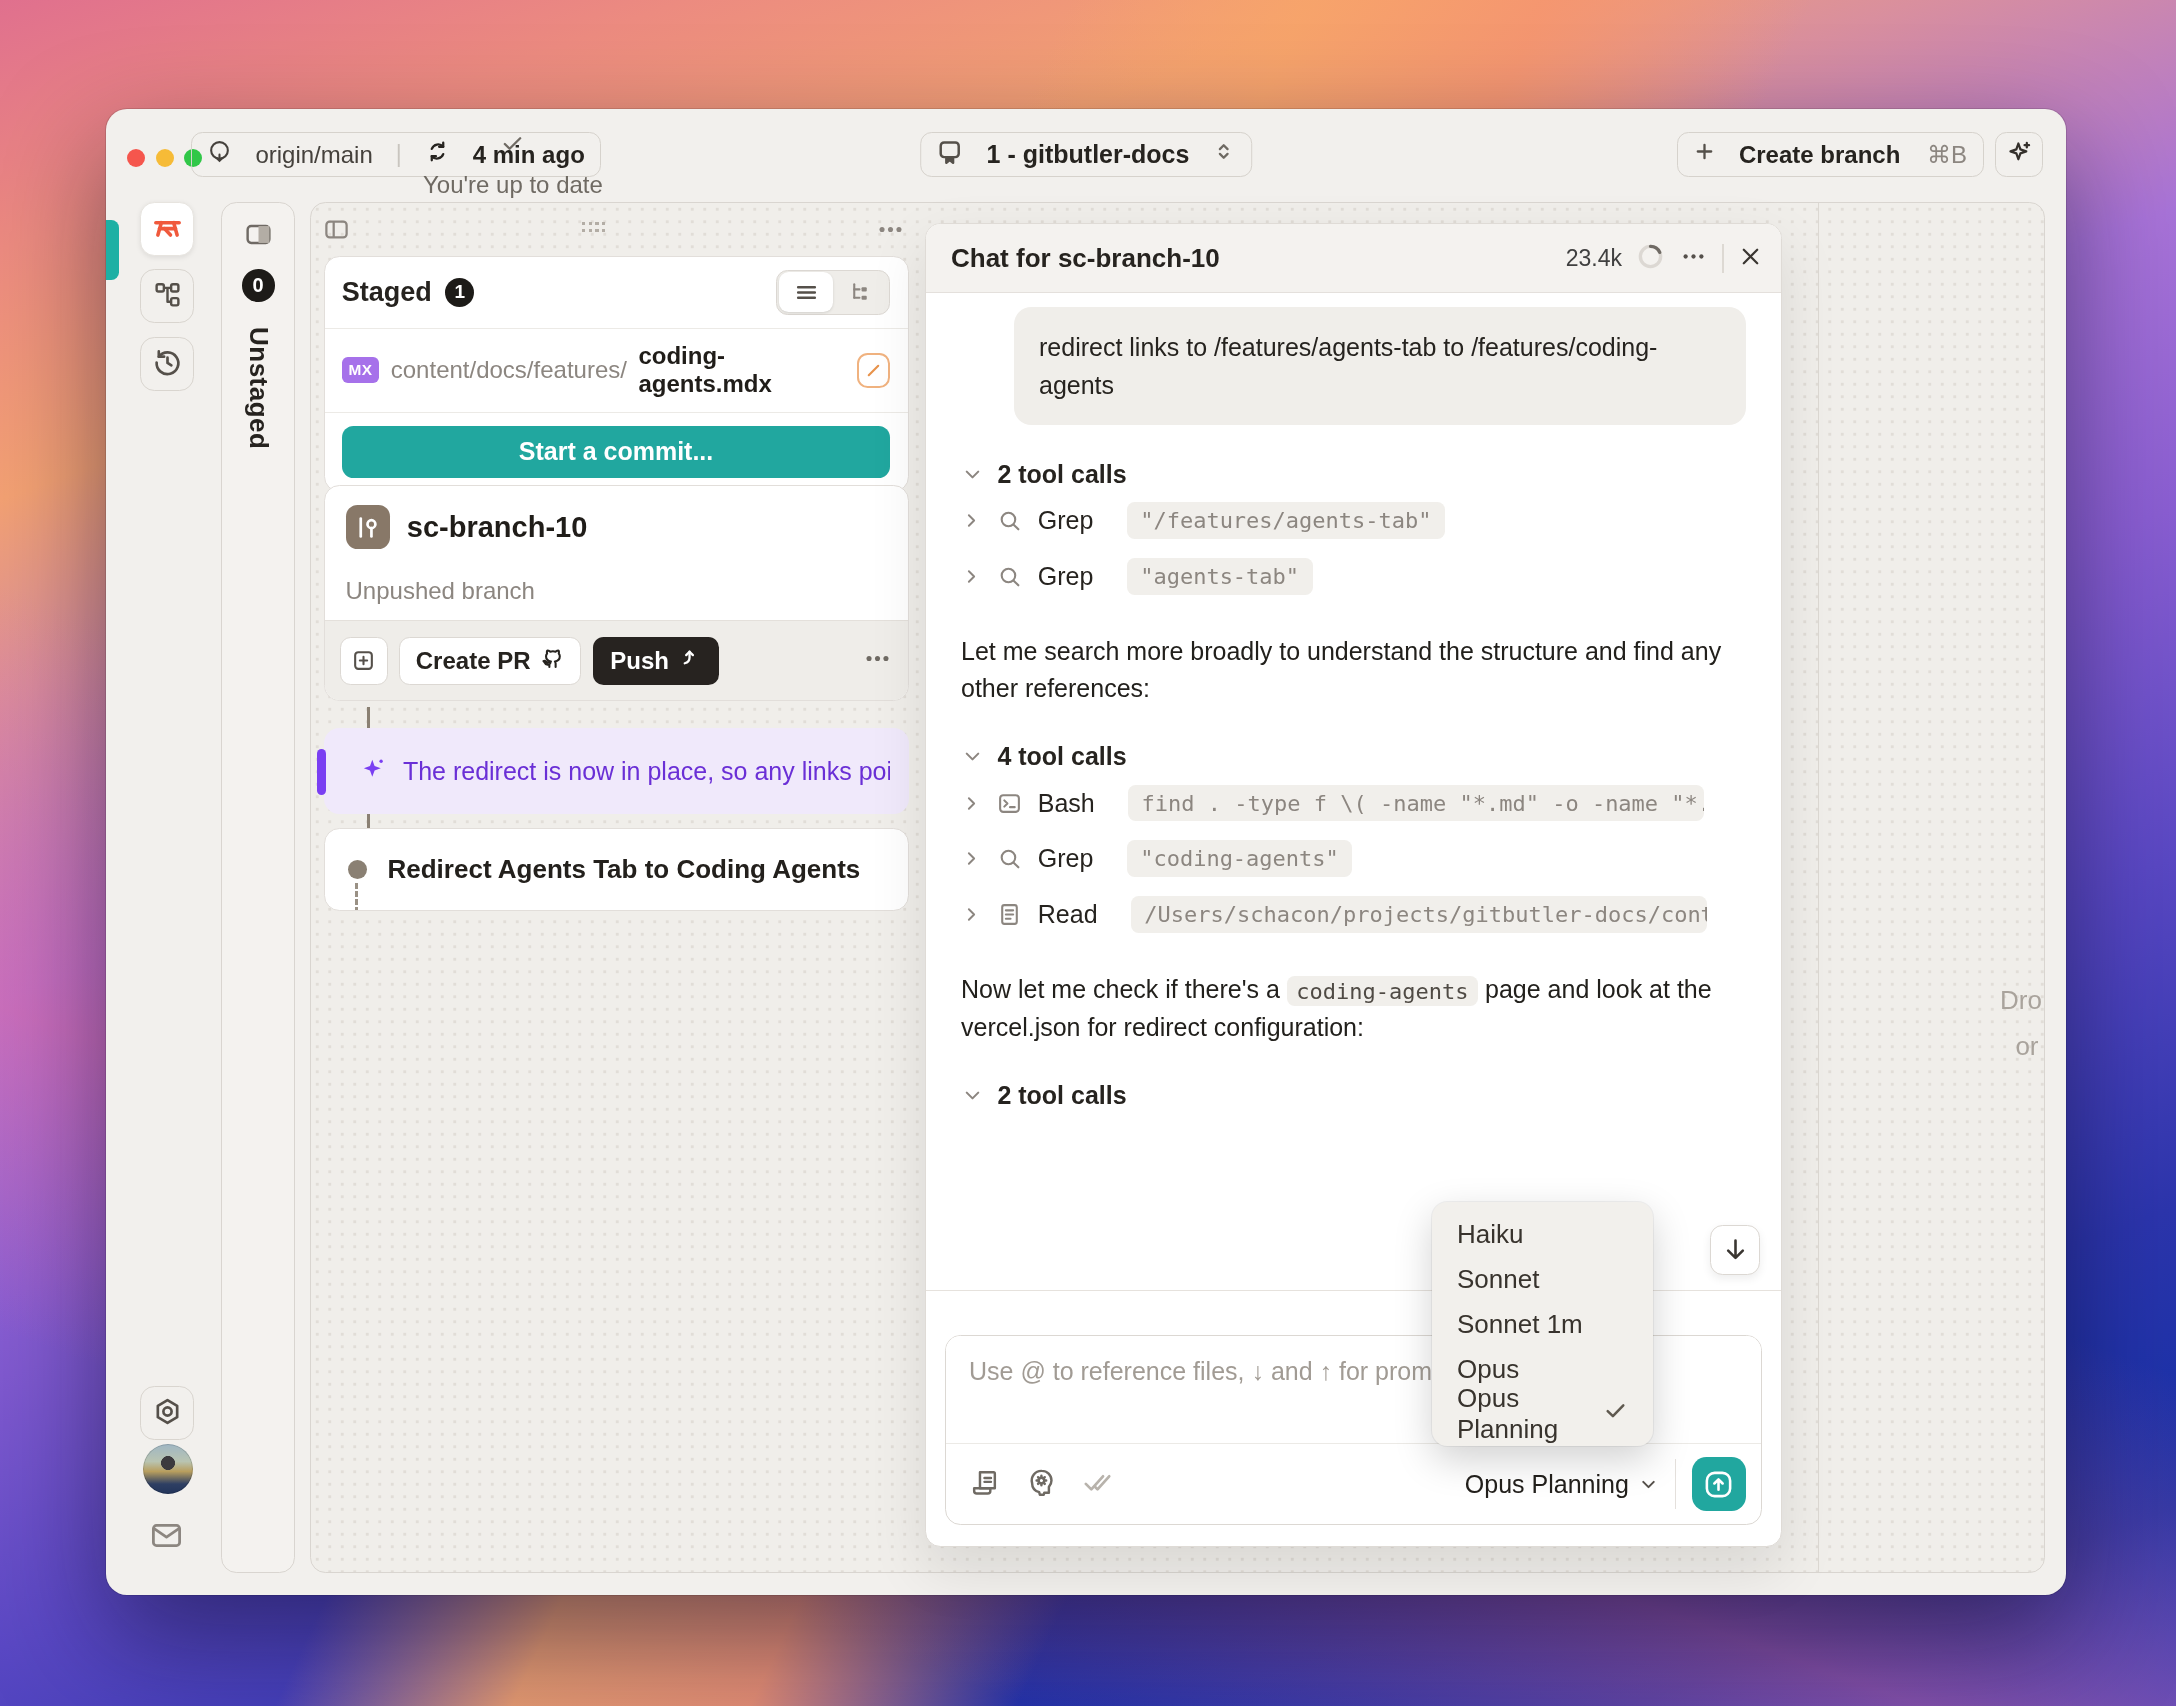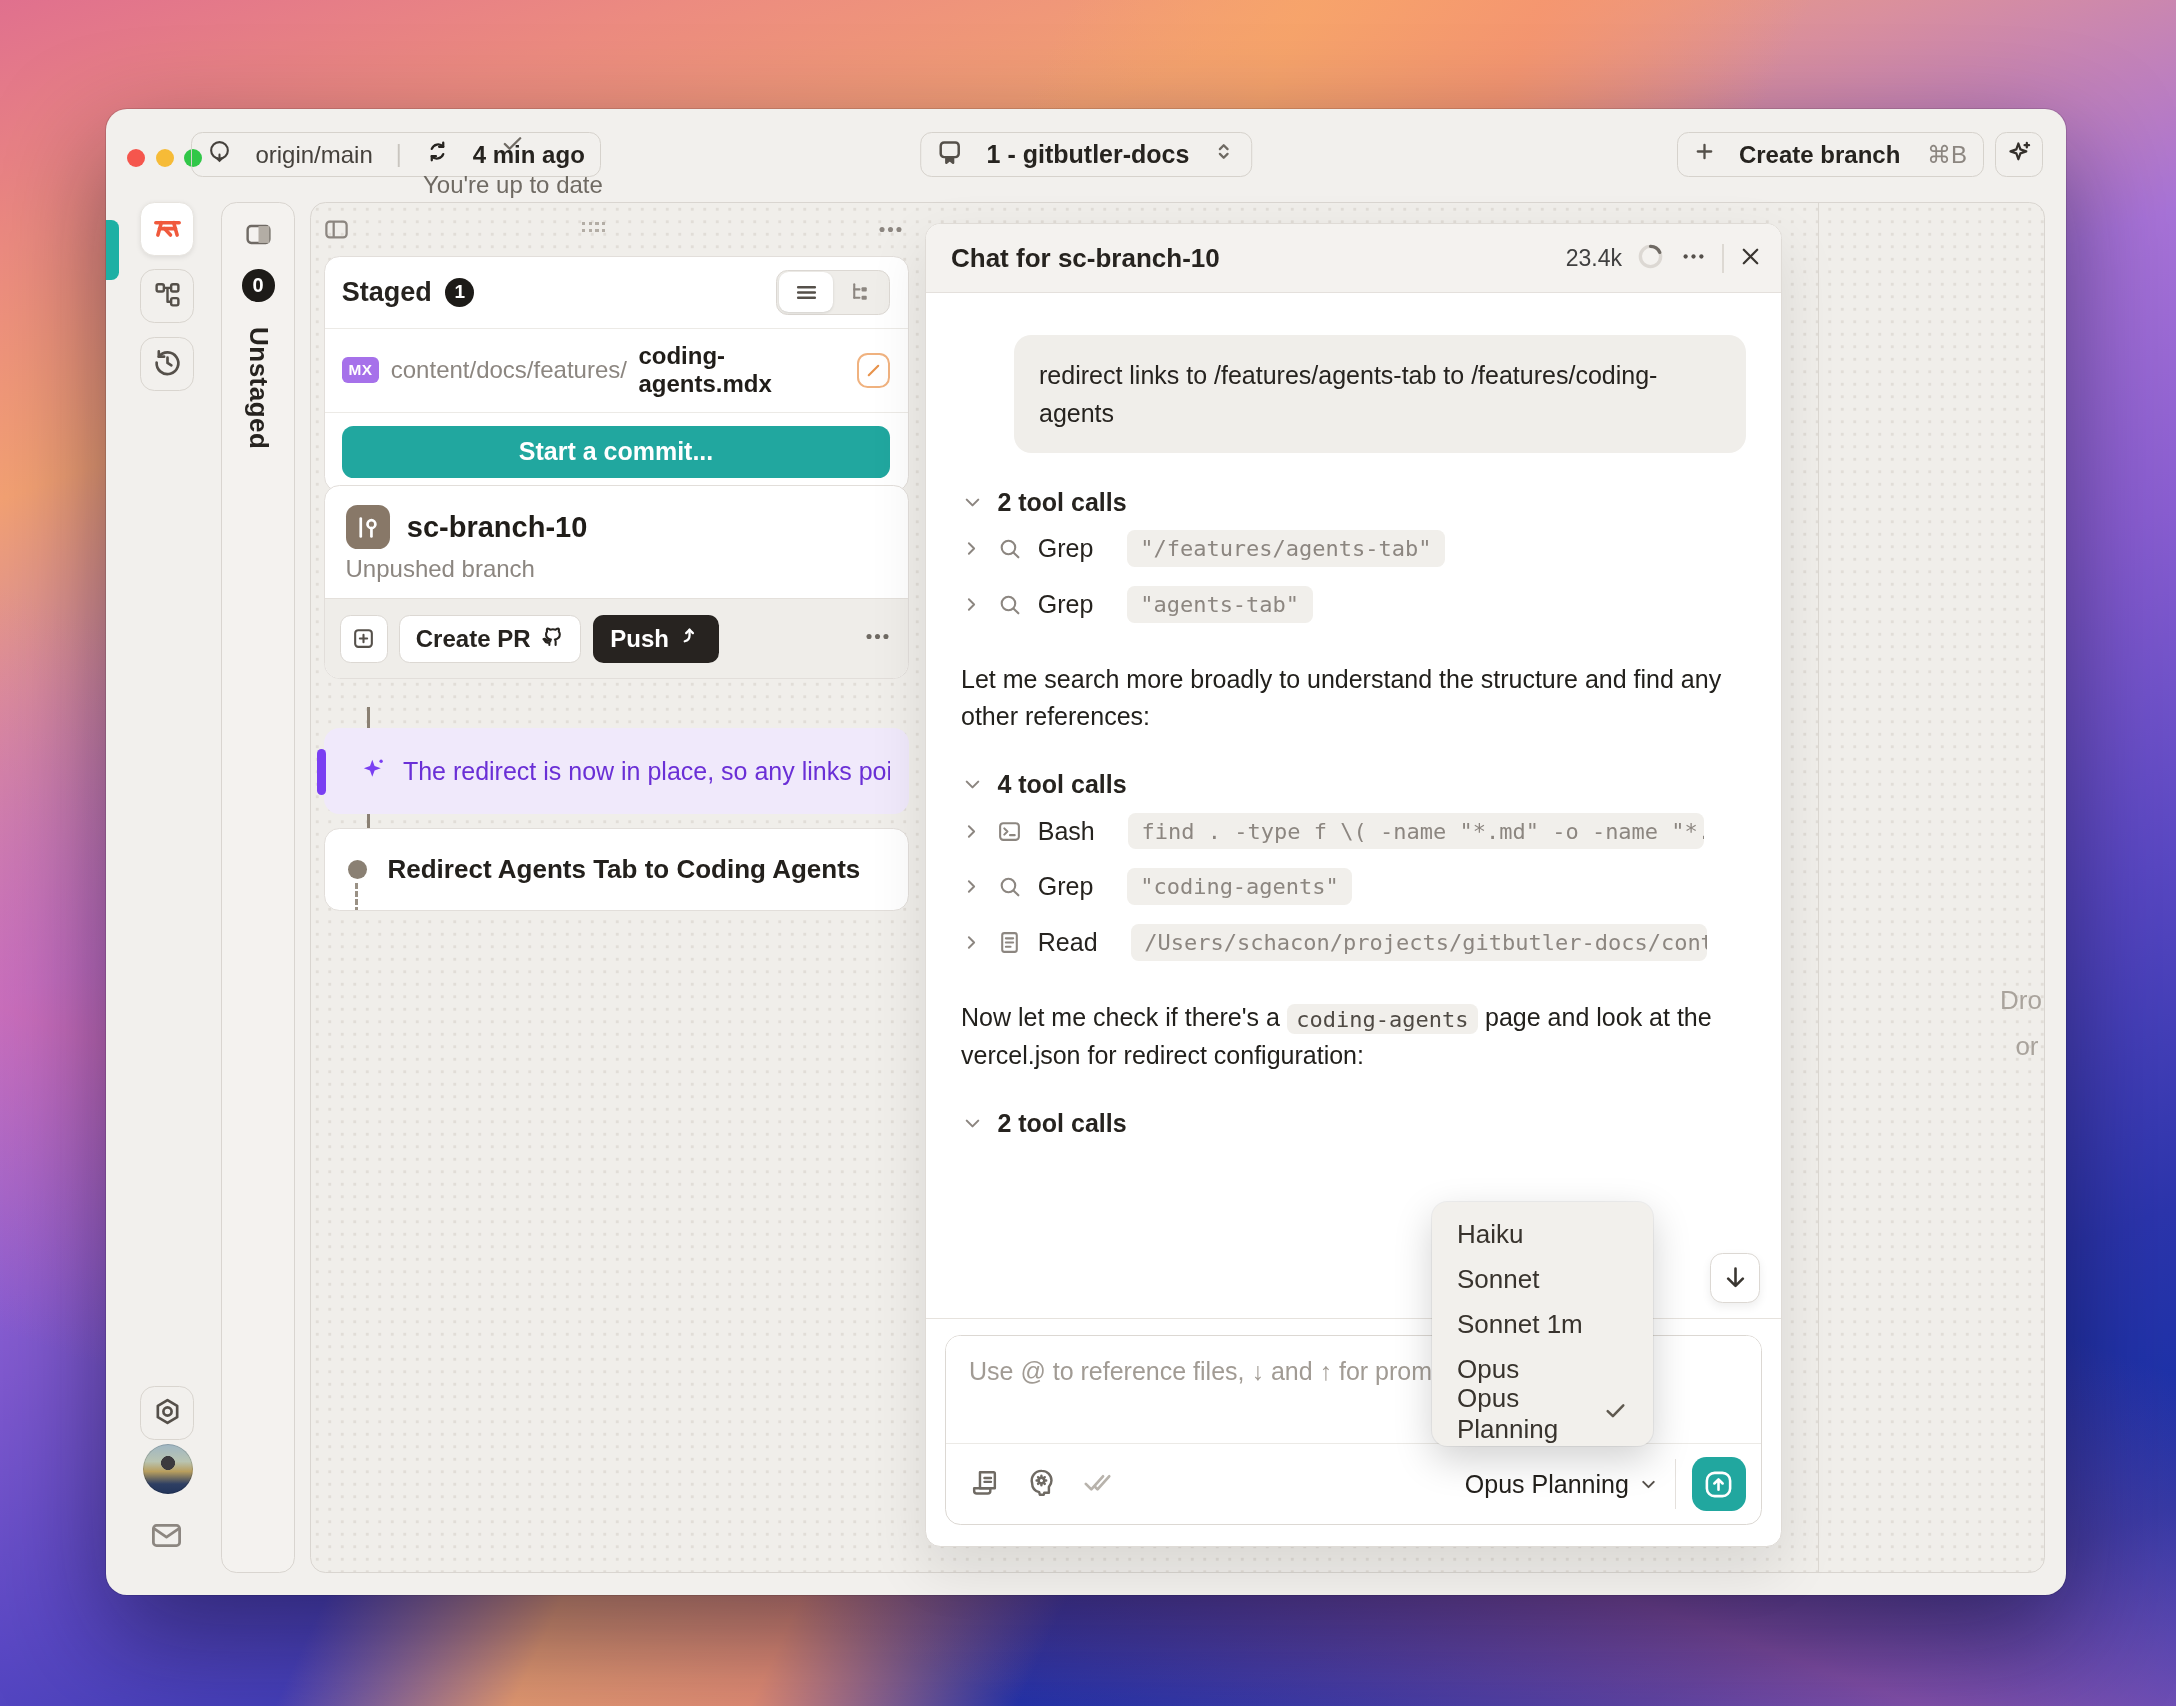--- a/index.html
+++ b/index.html
@@ -94,21 +94,21 @@
   .fname { color:#201d19; font-size:24px; font-weight:700; }
   .modified { margin-left:auto; width:35px; height:35px; border:2.4px solid #f0b27f; border-radius:10.6px; display:flex; align-items:center; justify-content:center; color:#e8924a; }
   .commitbar { padding:13.4px 17.3px; }
   .teal-btn { width:100%; height:52px; background:#21a79f; border:none; border-radius:11.5px; color:#fff; font-size:25px; font-weight:600; font-family:inherit; }
 
   .branch-card { top:282px; }
   .branch-head { padding:19px 21px 15.4px; }
   .branch-row { display:flex; align-items:center; gap:17.3px; }
   .branch-ic { width:44px; height:44px; background:#887868; border-radius:11.5px; display:flex; align-items:center; justify-content:center; color:#fff; }
   .branch-name { font-size:29px; font-weight:700; color:#201d19; }
-  .branch-status { margin-top:6px; color:#8c8680; font-size:24px; }
+  .branch-status { margin-top:28px; color:#8c8680; font-size:24px; }
   .branch-foot { background:#efede9; border-top:1.4px solid #e4e0db; border-radius:0 0 14.4px 14.4px; padding:15.4px 15.4px; display:flex; align-items:center; gap:11.5px; }
   .sqbtn { width:48px; height:48px; background:#fff; border:1.4px solid #dcd8d3; border-radius:10.6px; display:flex; align-items:center; justify-content:center; color:#55504a; }
   .prbtn { height:48px; background:#fff; border:1.4px solid #dcd8d3; border-radius:10.6px; padding:0 15.4px; display:flex; align-items:center; gap:9.6px; font-size:24px; font-weight:600; color:#26231f; }
   .pushbtn { height:48px; background:#272320; border:none; border-radius:10.6px; padding:0 17.3px; display:flex; align-items:center; gap:9.6px; font-size:24px; font-weight:600; color:#fff; }
   .foot-dots { margin-left:auto; color:#6f6a63; }
 
   .connector { position:absolute; left:56px; top:504px; width:2.9px; height:144px; background:#8a8073; z-index:1; }
   .ai-pill { position:absolute; left:12.5px; top:525px; width:585px; height:86px; background:#f0e9fb; border-radius:15.4px; z-index:2; display:flex; align-items:center; gap:15.4px; padding:0 19px 0 35px; }
   .ai-bar { position:absolute; left:5.8px; top:546px; width:9.6px; height:46px; background:#7a3ff2; border-radius:5.8px; z-index:3; }
   .ai-text { color:#6a2fd6; font-size:25px; font-weight:500; white-space:nowrap; overflow:hidden; }
@@ -121,21 +121,21 @@
   .chat {
     position:absolute; left:819px; top:114px; width:857px; height:1324px;
     background:#fff; border:1.4px solid #dfdbd6; border-radius:15.4px;
     box-shadow:0 23px 58px rgba(0,0,0,.10); z-index:5;
   }
   .chat-head { position:absolute; left:0; top:0; right:0; height:69px; background:#f4f2ef; border-bottom:1.4px solid #e4e0dc; border-radius:14.4px 14.4px 0 0; display:flex; align-items:center; padding:0 19px 0 25px; }
   .chat-title { font-size:26px; font-weight:700; color:#26231f; }
   .chat-head-right { margin-left:auto; display:flex; align-items:center; gap:15.4px; }
   .tokens { color:#404040; font-size:23px; }
   .vdiv { width:1.4px; height:29px; background:#ddd9d3; }
-  .chat-body { position:absolute; left:0; top:82px; width:100%; height:1013px; overflow:hidden; border-bottom:1.4px solid #e6e2dd; padding:0 35px; }
+  .chat-body { position:absolute; left:0; top:54px; width:100%; height:1013px; overflow:hidden; border-bottom:1.4px solid #e6e2dd; padding:0 35px; }
   .bubble { margin:29px 0 0 auto; width:732px; background:#f0eeea; border-radius:17.3px; padding:21px 25px; font-size:25px; line-height:38px; color:#26231f; }
   .para { margin-top:33px; font-size:25px; line-height:37px; color:#22201c; }
   .para code, .bubble code { font-family:"DejaVu Sans Mono","Liberation Mono",monospace; font-size:22px; background:#f1efeb; color:#4f4a44; border-radius:7.7px; padding:2.9px 9.6px; }
   .tgroup { margin-top:35px; }
   .tg-head { display:flex; align-items:center; gap:13.4px; font-size:25px; font-weight:700; color:#26231f; }
   .tg-head svg { color:#8c8680; }
   .trow { display:flex; align-items:center; gap:15.4px; height:48px; margin-top:7.7px; color:#8c8680; }
   .trow .tname { color:#26231f; font-size:25px; margin-right:18px; }
   .chip { font-size:22px; background:#f1efeb; color:#8c8680; border-radius:7.7px; padding:5.8px 13.4px; white-space:nowrap; overflow:hidden; max-width:576px; }
   .scrolldown { position:absolute; right:21px; bottom:15.4px; width:50px; height:50px; background:#fff; border:1.4px solid #dcd8d3; border-radius:12.5px; display:flex; align-items:center; justify-content:center; color:#3a3631; box-shadow:0 3.8px 9.6px rgba(0,0,0,.07); }

